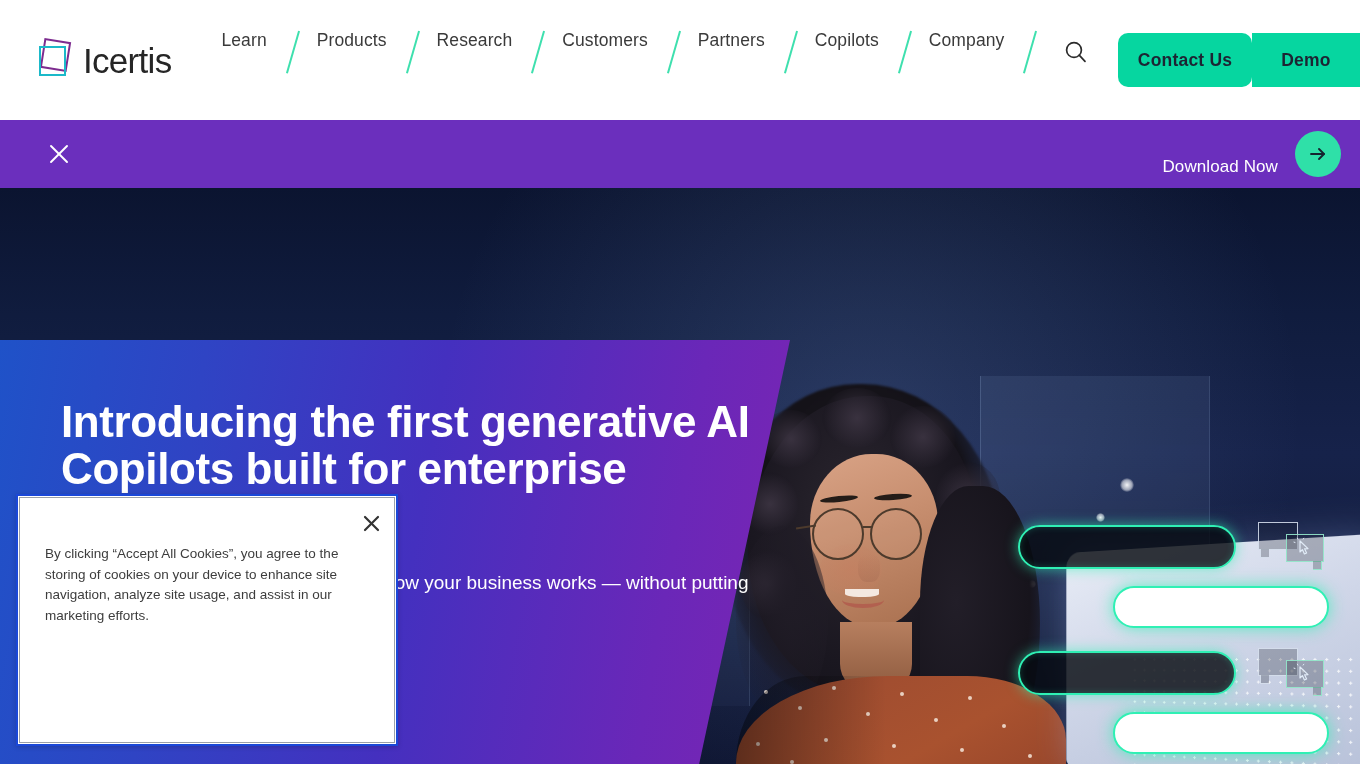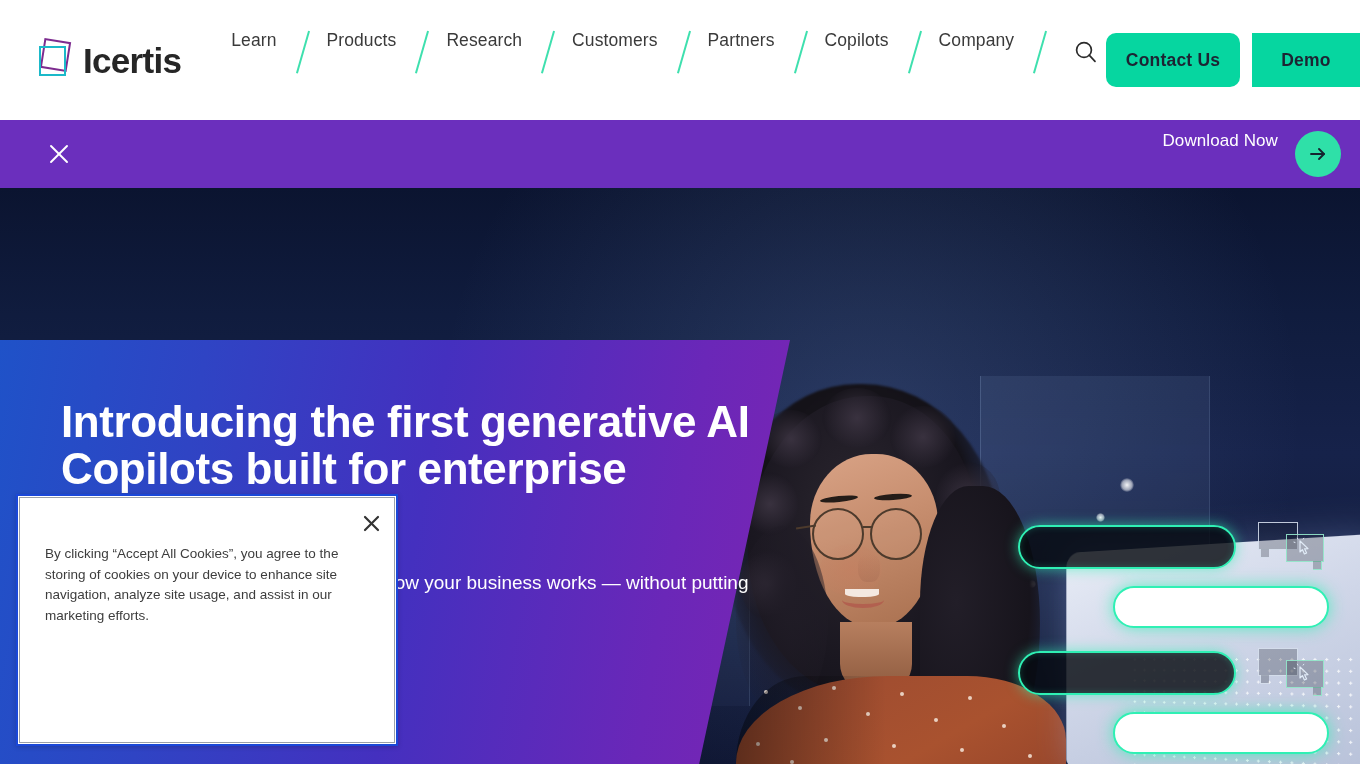--- a/index.html
+++ b/index.html
@@ -48,21 +48,21 @@
   }
   .logo-sq-cyan {
     position: absolute;
     left: 5px; top: 7px;
     width: 27px; height: 30px;
     border: 2px solid #1bb9c9;
     background: transparent;
   }
   .logo-text {
     font-size: 35px;
-    font-weight: 700;
+    font-weight: 400;
     color: #262626;
     letter-spacing: -0.7px;
     line-height: 1;
   }
 
   .nav {
     display: flex;
     align-items: flex-start;
     margin-left: 38px;
     height: 60px;
@@ -112,21 +112,21 @@
     background: #06d6a0;
     color: #1d2433;
     border: none;
     font-family: "Liberation Sans", sans-serif;
     font-size: 17.5px;
     font-weight: 600;
     height: 54px;
     cursor: pointer;
     letter-spacing: 0.2px;
   }
-  .btn-contact { width: 134px; margin-right: 12px; border-radius: 10px; }
+  .btn-contact { width: 134px; margin-right: 0; border-radius: 10px; }
   .btn-demo { width: 108px; }
 
   
   .promo {
     position: absolute;
     top: 120px; left: 0;
     width: 1360px;
     height: 68px;
     background: #6b2fbd;
     display: flex;
@@ -148,21 +148,21 @@
     margin-left: 30px;
     font-size: 16.5px;
     color: #ffffff;
     letter-spacing: 0.15px;
     white-space: nowrap;
   }
   .promo-text b { font-weight: 700; }
   .promo-right {
     margin-left: auto;
     display: flex;
-    align-items: flex-start;
+    align-items: flex-end;
     margin-right: 19px;
   }
   .promo-cta {
     font-size: 17px;
     color: #ffffff;
     cursor: pointer;
     margin-right: 17px;
     letter-spacing: 0.1px;
   }
   .promo-arrow {

